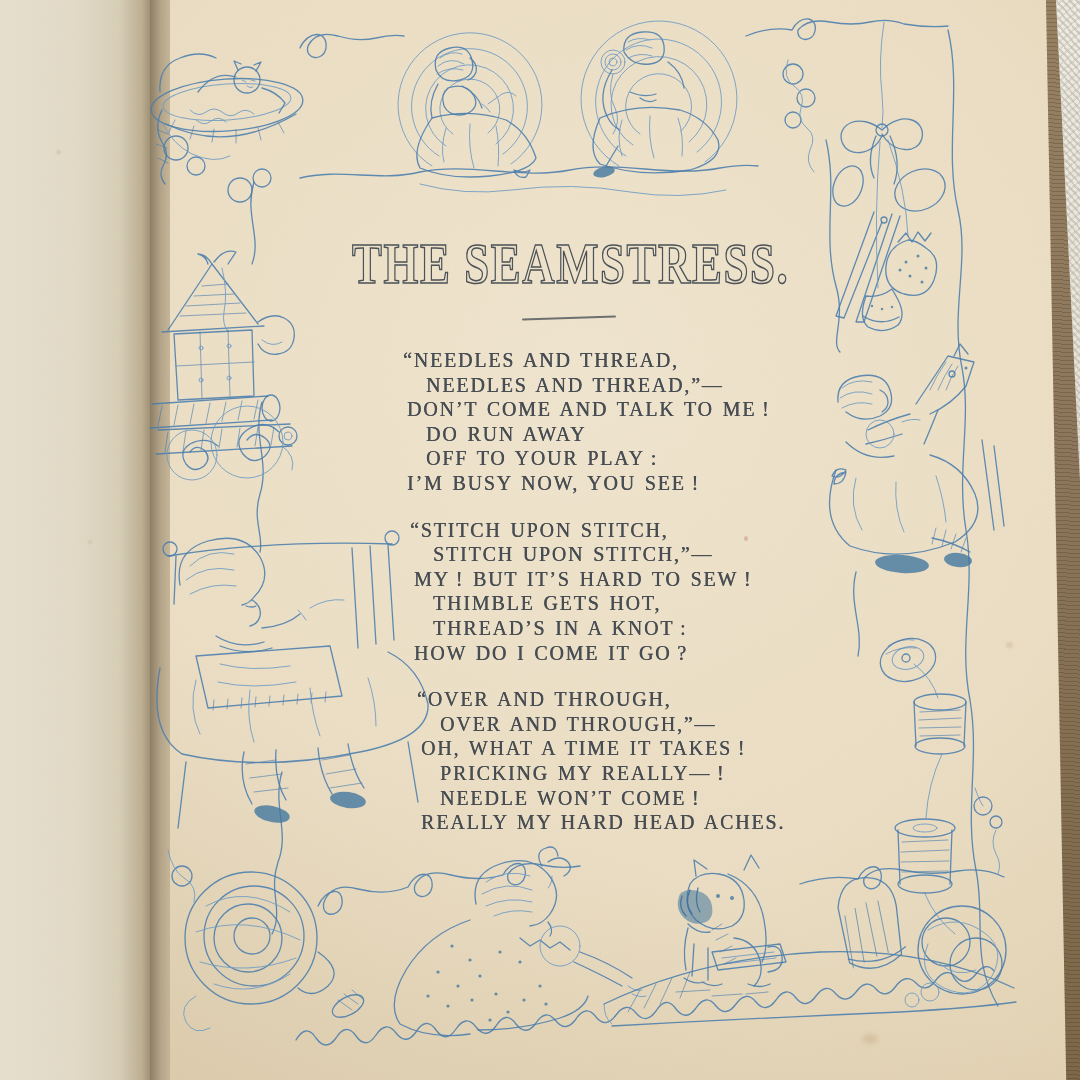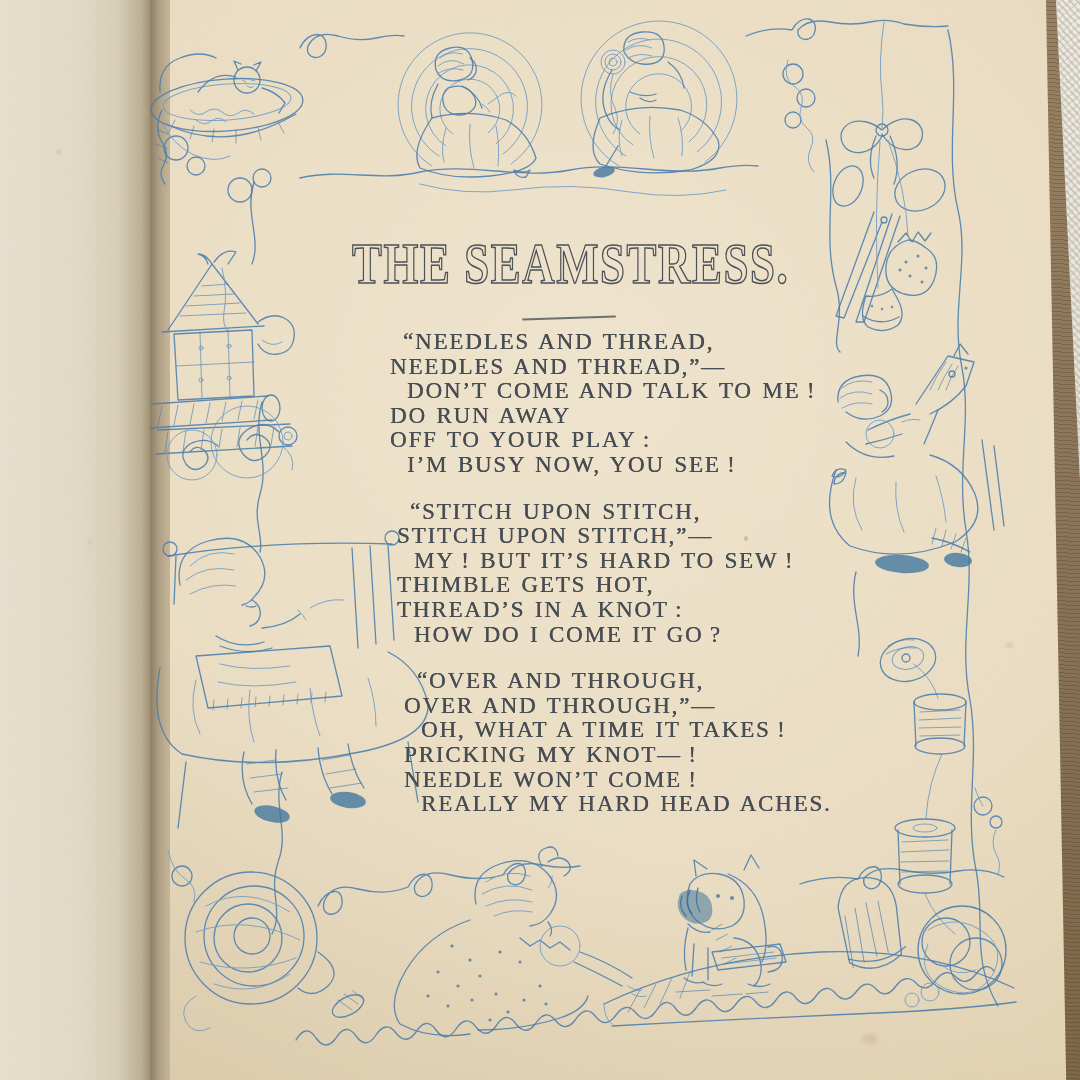--- a/index.html
+++ b/index.html
@@ -59,32 +59,32 @@
     font-weight:bold;font-size:56px;line-height:56px;letter-spacing:2px;
     color:transparent;-webkit-text-stroke:1.5px #4c5257;
     white-space:nowrap;
   }
   @supports not (-webkit-text-stroke: 1px #000){ .page-title{color:#4c5257;} }
   .title-divider{
     position:absolute;left:522px;top:317px;width:94px;height:2px;z-index:10;
     background:#565b60;transform:rotate(-1.8deg);border-radius:2px;opacity:.85;
   }
   .poem{
-    position:absolute;left:390px;top:330px;z-index:10;
-    font-size:23px;line-height:24.6px;letter-spacing:1.8px;word-spacing:2px;
+    position:absolute;left:390px;top:348px;z-index:10;
+    font-size:20px;line-height:24.6px;letter-spacing:1.8px;word-spacing:2px;
     color:#474d53;white-space:nowrap;
     text-shadow:.35px 0 0 #474d53;
   }
   .stanza{margin:0 0 22px 0;}
   .stanza:nth-of-type(2){margin-left:7px;}
   .stanza:nth-of-type(3){margin-left:14px;}
   .line{min-height:24.6px;}
   .i0{margin-left:17px;}
   .i1{margin-left:13px;}
-  .i2{}
+  .i2{margin-left:36px;}
 </style>
 </head>
 <body>
 
 <div class="photo">
   <div class="facing-page"></div>
   <div class="gutter-shadow"></div>
   <div class="main-page"></div>
   <div class="book-edge"></div>
   <div class="fabric-corner"></div>
@@ -413,18 +413,18 @@
       <div class="line i2">STITCH UPON STITCH,”—</div>
       <div class="line i0">MY ! BUT IT’S HARD TO SEW !</div>
       <div class="line i2">THIMBLE GETS HOT,</div>
       <div class="line i2">THREAD’S IN A KNOT :</div>
       <div class="line i0">HOW DO I COME IT GO ?</div>
     </div>
     <div class="stanza">
       <div class="line i1">“OVER AND THROUGH,</div>
       <div class="line i2">OVER AND THROUGH,”—</div>
       <div class="line i0">OH, WHAT A TIME IT TAKES !</div>
-      <div class="line i2">PRICKING MY KNOT— !</div>
+      <div class="line i2">PRICKING MY REALLY— !</div>
       <div class="line i2">NEEDLE WON’T COME !</div>
       <div class="line i0">REALLY MY HARD HEAD ACHES.</div>
     </div>
   </div>
 </div>
 
 </body></html>

